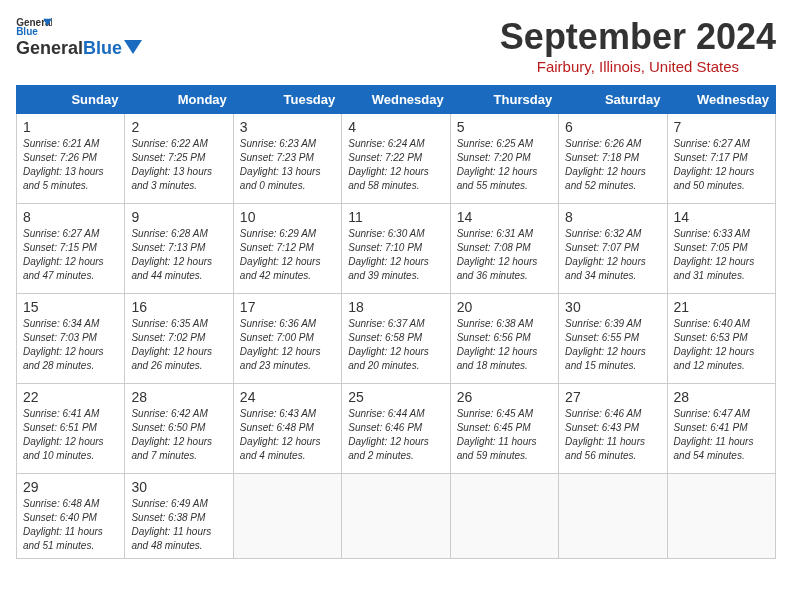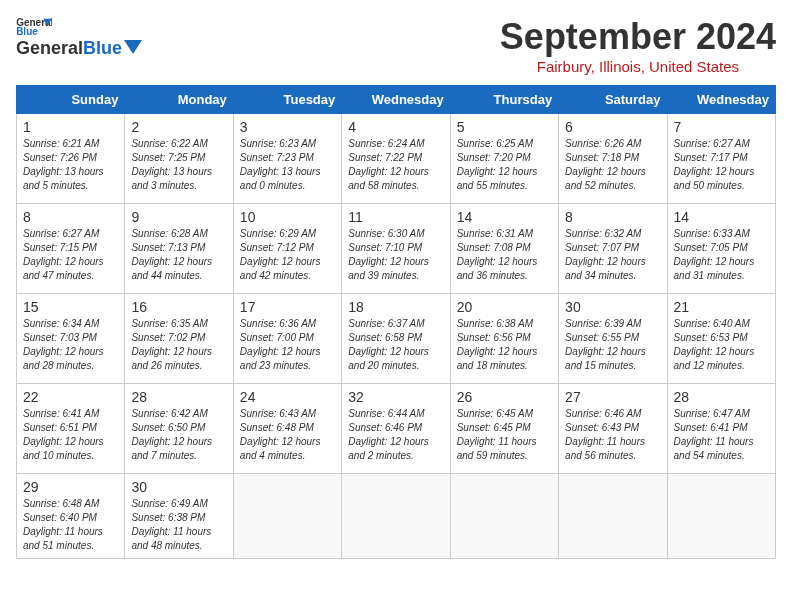--- a/index.html
+++ b/index.html
@@ -212,21 +212,21 @@
         </td>
         <td>
           <span class="day-num">28</span>
           <div class="day-info">Sunrise: 6:42 AM<br>Sunset: 6:50 PM<br>Daylight: 12 hours and 7 minutes.</div>
         </td>
         <td>
           <span class="day-num">24</span>
           <div class="day-info">Sunrise: 6:43 AM<br>Sunset: 6:48 PM<br>Daylight: 12 hours and 4 minutes.</div>
         </td>
         <td>
-          <span class="day-num">32</span>
+          <span class="day-num">25</span>
           <div class="day-info">Sunrise: 6:44 AM<br>Sunset: 6:46 PM<br>Daylight: 12 hours and 2 minutes.</div>
         </td>
         <td>
           <span class="day-num">26</span>
           <div class="day-info">Sunrise: 6:45 AM<br>Sunset: 6:45 PM<br>Daylight: 11 hours and 59 minutes.</div>
         </td>
         <td>
           <span class="day-num">27</span>
           <div class="day-info">Sunrise: 6:46 AM<br>Sunset: 6:43 PM<br>Daylight: 11 hours and 56 minutes.</div>
         </td>

